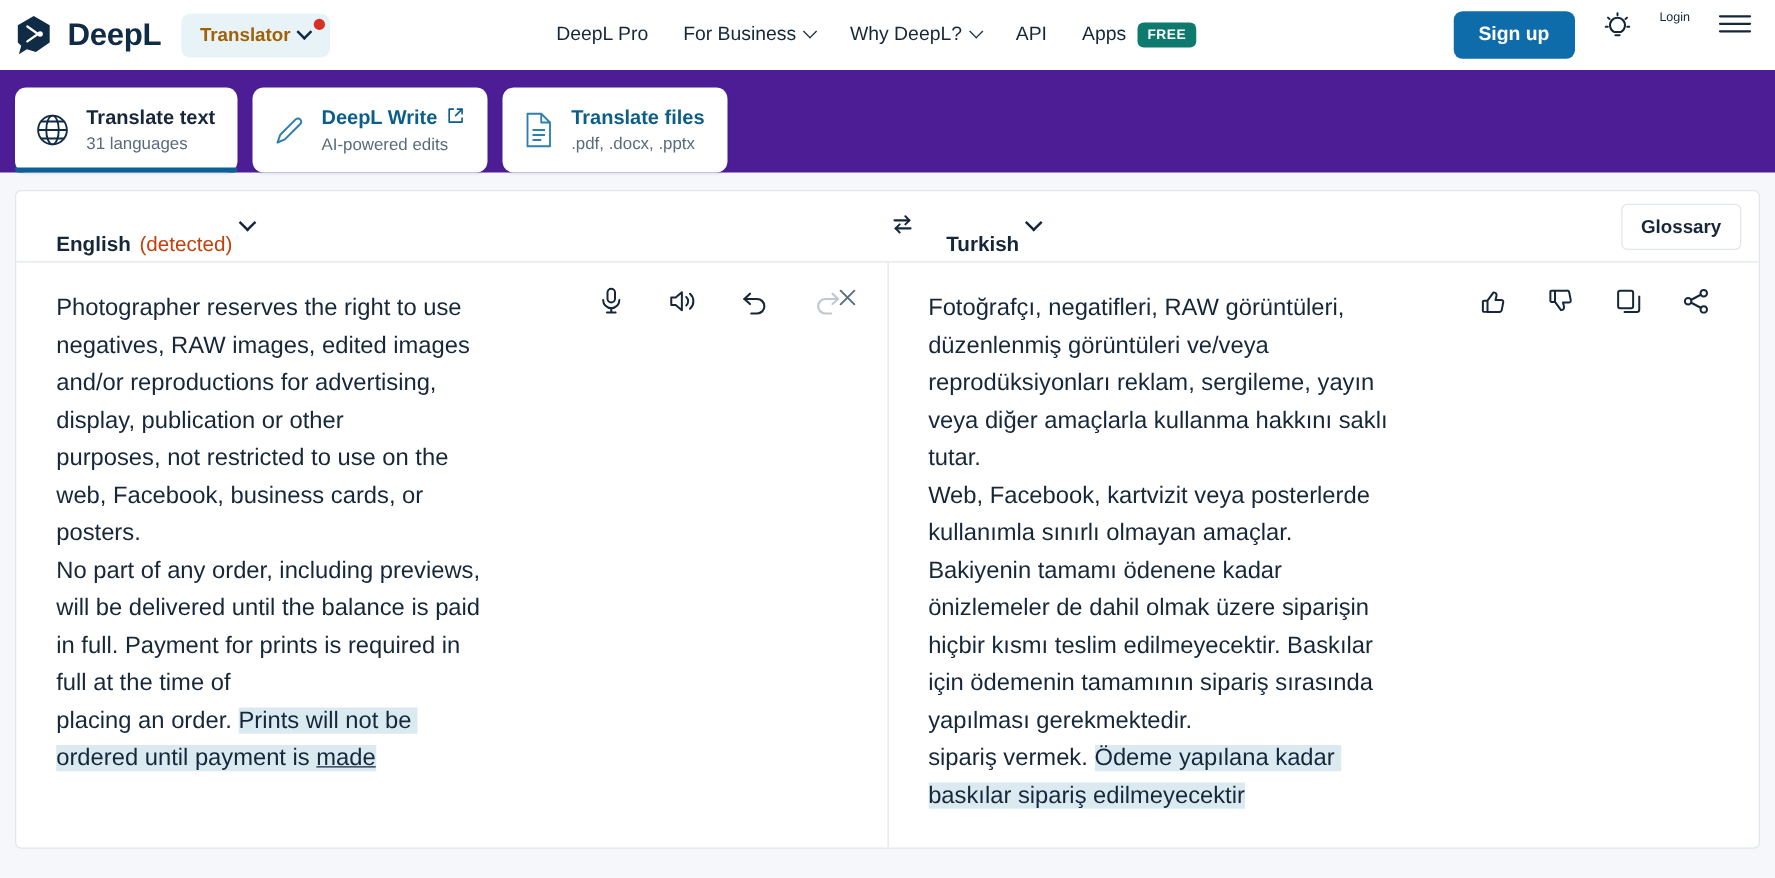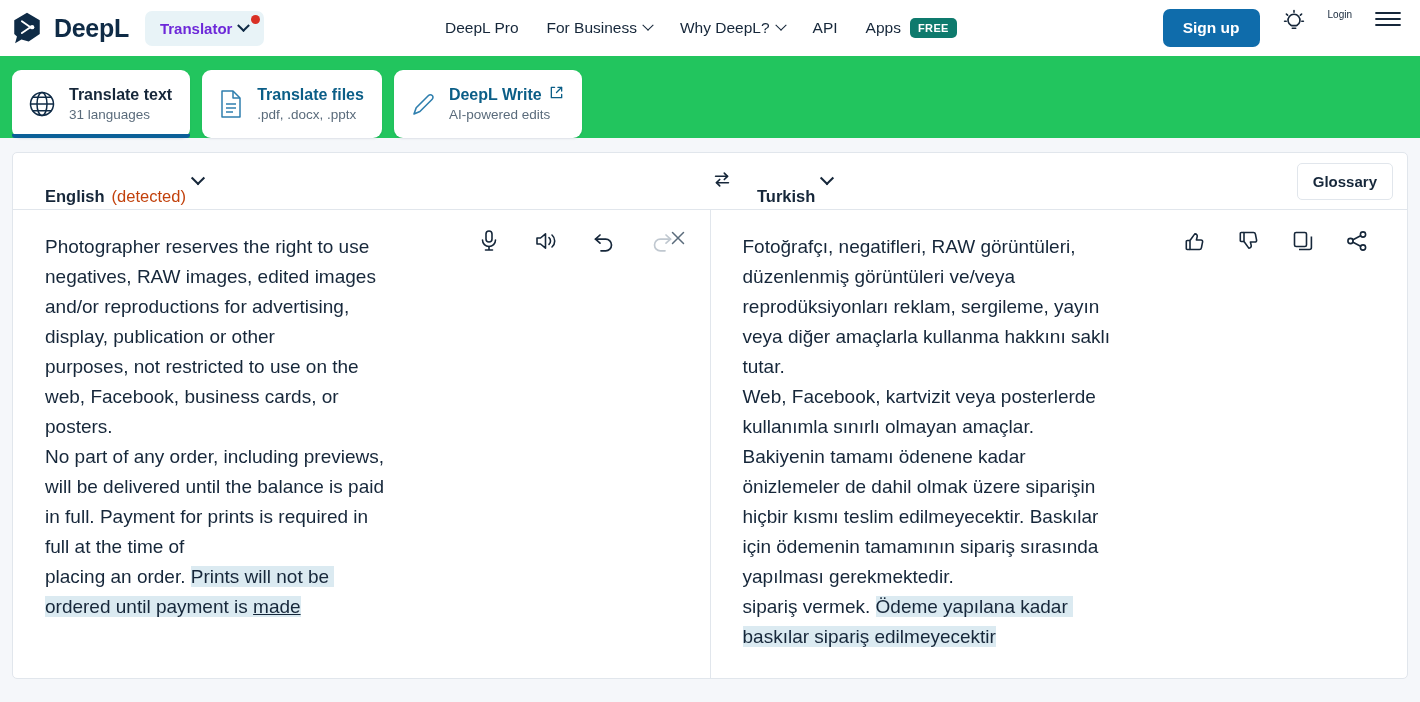--- a/index.html
+++ b/index.html
@@ -48,21 +48,21 @@
     display: flex;
     align-items: center;
     gap: 7px;
     cursor: pointer;
     position: relative;
     flex-shrink: 0;
   }
   .translator-pill .label {
     font-size: 15px;
     font-weight: bold;
-    color: #6d28d9;
+    color: #a16207;
   }
   .chev {
     display: inline-block;
     width: 9px;
     height: 9px;
     border-right: 2px solid currentColor;
     border-bottom: 2px solid currentColor;
     transform: rotate(45deg) translate(-2px,-2px);
   }
   .red-dot {
@@ -136,21 +136,21 @@
     font-size: 10px;
     color: #16273a;
     cursor: pointer;
   }
 
   
   .tabs-row {
     display: flex;
     gap: 12px;
     padding: 14px 12px 0 12px;
-    background: #22c55e;
+    background: #4c1d95;
   }
   .tab {
     background: #ffffff;
     border-radius: 9px;
     padding: 13px 18px 14px 16px;
     display: flex;
     align-items: center;
     gap: 13px;
     cursor: pointer;
     position: relative;
@@ -374,52 +374,52 @@
     <span class="tab-texts">
       <span class="tab-title">
         <span>Translate text</span>
       </span>
       <span class="tab-sub">31 languages</span>
     </span>
   </div>
 
   <div class="tab inactive">
     <span class="tab-icon">
-      <svg width="26" height="30" viewBox="0 0 26 30" fill="none" stroke="currentColor" stroke-width="1.5" stroke-linejoin="round">
-        <path d="M4 2 h11 l7 7 v19 H4 Z"></path>
-        <path d="M15 2 v7 h7"></path>
-        <path d="M8 15 h10M8 19 h10M8 23 h7"></path>
-      </svg>
-    </span>
-    <span class="tab-texts">
-      <span class="tab-title">
-        <span>Translate files</span>
-      </span>
-      <span class="tab-sub">.pdf, .docx, .pptx</span>
-    </span>
-  </div>
-
-  <div class="tab inactive">
-    <span class="tab-icon">
       <svg width="26" height="28" viewBox="0 0 26 28" fill="none" stroke="currentColor" stroke-width="1.6" stroke-linecap="round" stroke-linejoin="round">
         <path d="M4 24 L6.2 17.8 L18.5 5.5 a2.6 2.6 0 0 1 3.7 3.7 L9.9 21.5 Z"></path>
       </svg>
     </span>
     <span class="tab-texts">
       <span class="tab-title">
         <span>DeepL Write</span>
         <span>
           <svg width="15" height="15" viewBox="0 0 16 16" fill="none" stroke="currentColor" stroke-width="1.4" stroke-linecap="round" stroke-linejoin="round">
             <path d="M6 2.5 H2.5 v11 h11 V10"></path>
             <path d="M9.5 2.5 H13.5 V6.5"></path>
             <path d="M13.3 2.7 L8 8"></path>
           </svg>
         </span>
       </span>
       <span class="tab-sub">AI-powered edits</span>
+    </span>
+  </div>
+
+  <div class="tab inactive">
+    <span class="tab-icon">
+      <svg width="26" height="30" viewBox="0 0 26 30" fill="none" stroke="currentColor" stroke-width="1.5" stroke-linejoin="round">
+        <path d="M4 2 h11 l7 7 v19 H4 Z"></path>
+        <path d="M15 2 v7 h7"></path>
+        <path d="M8 15 h10M8 19 h10M8 23 h7"></path>
+      </svg>
+    </span>
+    <span class="tab-texts">
+      <span class="tab-title">
+        <span>Translate files</span>
+      </span>
+      <span class="tab-sub">.pdf, .docx, .pptx</span>
     </span>
   </div>
 </div>
 
 <div class="card">
 
   <div class="lang-bar">
     <div class="lang-select">
       <span class="lang-name">English</span>
       <span class="lang-detected">(detected)</span>

